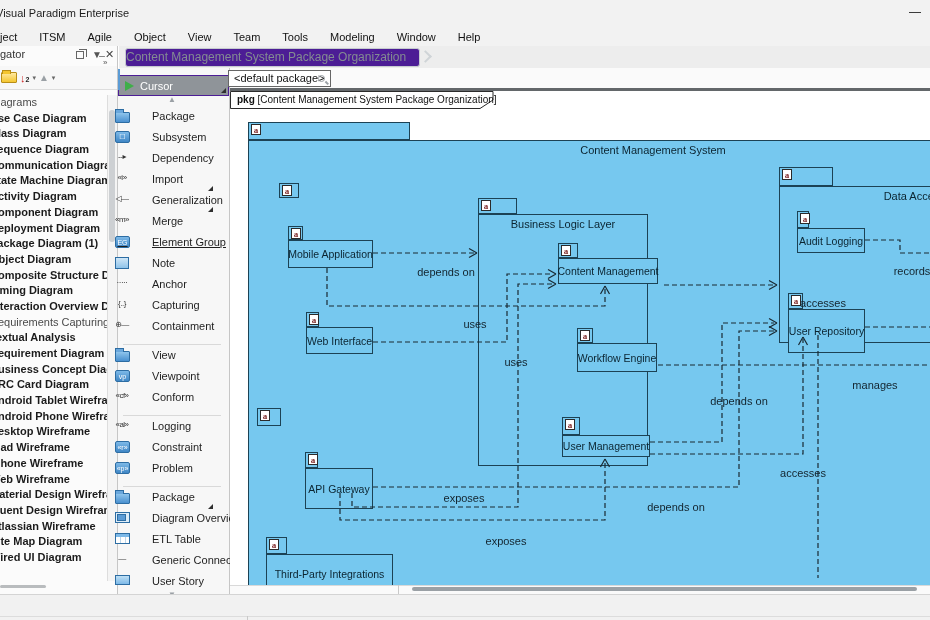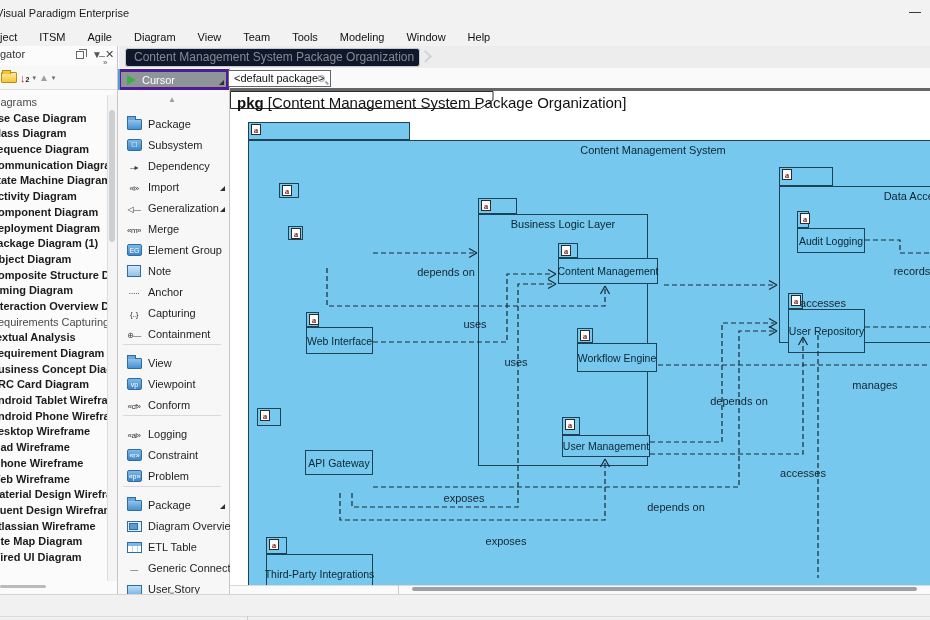--- a/index.html
+++ b/index.html
@@ -41,43 +41,43 @@
   #nav-overflow{position:absolute;left:103px;top:-8px;font-size:8px;color:#555;letter-spacing:-1px}
   #nav-list{left:0;top:95px;width:107px;height:486px;overflow:hidden;background:#fbfbfb}
   .nav-row{white-space:nowrap;margin-left:-10px;height:15.7px;line-height:15.7px;font-weight:bold;color:#1b1b1b;font-size:11px}
   .nav-row.hdr{font-weight:normal;color:#4a4a4a}
   #nav-vscroll{left:107px;top:95px;width:10px;height:486px;background:#f4f4f4;border-left:1px solid #ddd}
   #nav-vthumb{left:109px;top:110px;width:6px;height:132px;background:#cdd0d3;border-radius:3px}
   #nav-hthumb{left:0;top:585px;width:46px;height:3px;background:#b9bcbe;border-radius:2px}
 
   
   #toolbox{left:118px;top:68px;width:112px;height:532px;background:#f7f7f7;border-right:1px solid var(--panelborder)}
-  #cursor-row{left:118px;top:69px;width:111px;height:21px;background:#8f9499;border:3px solid #4c1d95;color:#fff;display:flex;align-items:center;gap:6px;padding-left:6px;font-size:11px}
+  #cursor-row{left:118px;top:75px;width:111px;height:21px;background:#8f9499;border:1px solid #4c1d95;color:#fff;display:flex;align-items:center;gap:6px;padding-left:6px;font-size:11px}
   #cursor-blue-edge{left:118px;top:69px;width:2px;height:21px;background:#5b9bd5}
   .cursor-ico{width:0;height:0;border-left:9px solid #3fae49;border-top:5px solid transparent;border-bottom:5px solid transparent}
   .corner{position:absolute;right:2px;bottom:2px;width:0;height:0;border-left:5px solid transparent;border-bottom:5px solid #2f2f2f}
-  .tb-row{position:absolute;left:121px;width:106px;height:20px;display:flex;align-items:flex-end;gap:4px;padding-left:3px;font-size:11px;color:#1e1e1e;white-space:nowrap}
+  .tb-row{position:absolute;left:109px;width:106px;height:20px;display:flex;align-items:flex-start;gap:20px;padding-left:3px;font-size:11px;color:#1e1e1e;white-space:nowrap}
   .tb-sep{position:absolute;left:123px;width:98px;height:1px;background:#d9d9d9}
   .tb-scroll{position:absolute;left:168px;font-size:8px;color:#9aa0a5}
   .tico{display:inline-block;width:20px;text-align:center;font-size:8px;color:#333;letter-spacing:-0.5px;flex:none}
   .bico{display:inline-flex;width:15px;height:12px;margin:0 2px 0 3px;background:linear-gradient(#7db9e8,#3f86c5);border:1px solid #2d6da3;border-radius:2px;color:#fff;font-size:7px;align-items:center;justify-content:center;flex:none}
   .fico{display:inline-block;width:15px;height:11px;margin:2px 2px 0 3px;background:linear-gradient(#8ec4ec,#4a90cf);border:1px solid #2d6da3;border-radius:1px;position:relative;flex:none}
   .fico:before{content:"";position:absolute;left:-1px;top:-4px;width:7px;height:3px;background:#6aa7dc;border:1px solid #2d6da3;border-bottom:none}
   .note-ico{display:inline-block;width:14px;height:12px;margin:0 3px;background:linear-gradient(#cfe6f7,#8fc3ea);border:1px solid #2d6da3;flex:none}
   .card-ico{display:inline-block;width:15px;height:10px;margin:0 2px 0 3px;background:linear-gradient(#bfe0f5,#7db9e8);border:1px solid #2d6da3;flex:none}
   .etl-ico{display:inline-block;width:15px;height:11px;margin:0 2px 0 3px;border:1px solid #2d6da3;flex:none;
            background:linear-gradient(#7db9e8,#7db9e8) 0 0/15px 3px no-repeat,
            repeating-linear-gradient(90deg,#fff 0 4px,#bcd6ea 4px 5px),#fff}
   .ovw-ico{display:inline-block;width:15px;height:11px;margin:0 2px 0 3px;border:1px solid #2d6da3;background:#dcecf8;position:relative;flex:none}
   .ovw-ico:before{content:"";position:absolute;left:1px;top:1px;width:7px;height:5px;background:#5b9bd5;border:1px solid #2d6da3}
 
   
   #tabbar{left:119px;top:46px;width:811px;height:22px;background:#ededed}
-  #doc-tab{left:125px;top:48px;width:295px;height:19px;background:#0f172a;border:1px solid #c6cbcf;border-radius:3px;
-           color:#848c92;font-size:12px;line-height:17px;padding-left:8px;white-space:nowrap;overflow:hidden}
+  #doc-tab{left:125px;top:48px;width:295px;height:19px;background:#4c1d95;border:1px solid #c6cbcf;border-radius:3px;
+           color:#848c92;font-size:12px;line-height:17px;white-space:nowrap;overflow:hidden}
   #tab-chevron{left:421px;top:52px;width:9px;height:9px;border-top:2px solid #cfd4d7;border-right:2px solid #cfd4d7;transform:rotate(45deg)}
   #breadcrumb-row{left:230px;top:68px;width:700px;height:20px;background:#fafafa}
   #default-package{left:228px;top:70px;height:17px;background:#fff;border:1px solid #666;padding:0 5px;font-size:11px;line-height:15px;color:#111;white-space:nowrap}
   .mag-ico{left:318px;top:75px;width:7px;height:7px;border:1.5px solid #9aa0a5;border-radius:50%}
   .mag-handle{left:325px;top:82px;width:4px;height:1.5px;background:#9aa0a5;transform:rotate(45deg)}
   #canvas-topline{left:230px;top:88px;width:700px;height:3px;background:#63676a}
 
   
   #canvas{left:230px;top:91px;width:700px;height:494px;background:#ffffff;overflow:hidden}
   #diagram{position:absolute;left:-230px;top:-91px;width:930px;height:620px}
@@ -85,21 +85,21 @@
   .pkg-body{position:absolute;background:var(--blue);border:1.2px solid var(--pborder)}
   .badge{position:absolute;left:2px;top:1px;width:10px;height:11px;background:#fff;border:1px solid #2b2b2b;
          color:#7a1f1f;font-family:"Liberation Serif",serif;font-weight:bold;font-size:9px;line-height:10px;text-align:center}
   .pkg-label-top{position:absolute;left:0;right:0;top:3px;text-align:center;font-size:11px;color:#0b2430;white-space:nowrap}
   .pkg-label-mid{position:absolute;inset:0;display:flex;align-items:center;justify-content:center;font-size:10.5px;color:#0b2430;white-space:nowrap}
   #edges-svg{position:absolute;left:0;top:0}
   .edge-label{position:absolute;transform:translate(-50%,-50%);font-size:11px;color:#13242e;white-space:nowrap}
 
   
   #frame-svg{position:absolute;left:230px;top:91px}
-  #frame-label{left:237px;top:94px;font-size:15px;color:#111;white-space:nowrap}
+  #frame-label{left:237px;top:94px;font-size:10px;color:#111;white-space:nowrap}
   #frame-label b{font-weight:bold}
 
   
   #canvas-hscroll{left:230px;top:585px;width:700px;height:9px;background:#fafafa;border-top:1px solid #d9d9d9}
   #canvas-hdiv{left:398px;top:585px;width:1px;height:9px;background:#c9c9c9}
   #canvas-hthumb{left:412px;top:587px;width:505px;height:4px;background:#9aa0a5;border-radius:2px}
   #statusbar{left:0;top:594px;width:930px;height:26px;background:#f1f1f1;border-top:1px solid #d4d4d4}
   #status-hairline{left:0;top:616px;width:930px;height:1px;background:#dcdcdc}
   #status-vtick{left:247px;top:616px;width:1px;height:4px;background:#c9c9c9}
 </style>
@@ -107,21 +107,21 @@
 <body>
 
 <div class="abs" id="titlebar">
   <div class="abs" id="title-text">Visual Paradigm Enterprise</div>
   <div class="abs" id="btn-min">—</div>
 </div>
 <div class="abs" id="menubar">
     <span class="menu-item first">Project</span>
     <span class="menu-item">ITSM</span>
     <span class="menu-item">Agile</span>
-    <span class="menu-item">Diagram</span>
+    <span class="menu-item">Object</span>
     <span class="menu-item">View</span>
     <span class="menu-item">Team</span>
     <span class="menu-item">Tools</span>
     <span class="menu-item">Modeling</span>
     <span class="menu-item">Window</span>
     <span class="menu-item">Help</span>
   </div>
 
 <div class="abs" id="navigator"></div>
 <div class="abs" id="nav-header">
@@ -203,21 +203,21 @@
     </div>
     <div class="tb-row" style="top: 194px;">
       <span class="tico">◁—</span>
       <span>Generalization</span>
       <span class="corner"></span>
     </div>
     <div class="tb-row" style="top: 215px;">
       <span class="tico">«m»</span>
       <span>Merge</span>
     </div>
-    <div class="tb-row" style="top: 236px;">
+    <div class="tb-row" style="top: 236px; text-decoration: underline;">
       <span class="bico">EG</span>
       <span>Element Group</span>
     </div>
     <div class="tb-row" style="top: 257px;">
       <span class="note-ico"></span>
       <span>Note</span>
     </div>
     <div class="tb-row" style="top: 278px;">
       <span class="tico">·····</span>
       <span>Anchor</span>
@@ -296,20 +296,23 @@
       </div>
       <div class="pkg-body" style="left: 248px; top: 140px; width: 810px; height: 450px;">
         <div class="pkg-label-top">Content Management System</div>
       </div>
       <div class="pkg-tab" style="left: 279px; top: 183px; width: 20px; height: 15px;">
         <span class="badge">a</span>
       </div>
       <div class="pkg-tab" style="left: 288px; top: 226px; width: 15px; height: 14px;">
         <span class="badge">a</span>
       </div>
+      <div class="pkg-body" style="left: 288px; top: 240px; width: 85px; height: 28px;">
+        <div class="pkg-label-mid">Mobile Application</div>
+      </div>
       <div class="pkg-tab" style="left: 306px; top: 312px; width: 13px; height: 15px;">
         <span class="badge">a</span>
       </div>
       <div class="pkg-body" style="left: 306px; top: 327px; width: 67px; height: 27px;">
         <div class="pkg-label-mid">Web Interface</div>
       </div>
       <div class="pkg-tab" style="left: 478px; top: 198px; width: 39px; height: 16px;">
         <span class="badge">a</span>
       </div>
       <div class="pkg-body" style="left: 478px; top: 214px; width: 170px; height: 252px;">
@@ -332,27 +335,27 @@
       </div>
       <div class="pkg-body" style="left: 562px; top: 435px; width: 88px; height: 22px;">
         <div class="pkg-label-mid">User Management</div>
       </div>
       <div class="pkg-tab" style="left: 257px; top: 408px; width: 24px; height: 18px;">
         <span class="badge">a</span>
       </div>
       <div class="pkg-tab" style="left: 305px; top: 452px; width: 13px; height: 16px;">
         <span class="badge">a</span>
       </div>
-      <div class="pkg-body" style="left: 305px; top: 450px; width: 68px; height: 25px;">
+      <div class="pkg-body" style="left: 305px; top: 468px; width: 68px; height: 41px;">
         <div class="pkg-label-mid">API Gateway</div>
       </div>
       <div class="pkg-tab" style="left: 266px; top: 537px; width: 21px; height: 17px;">
         <span class="badge">a</span>
       </div>
-      <div class="pkg-body" style="left: 266px; top: 554px; width: 107px; height: 40px;">
+      <div class="pkg-body" style="left: 266px; top: 554px; width: 127px; height: 40px;">
         <div class="pkg-label-mid">Third-Party Integrations</div>
       </div>
       <div class="pkg-tab" style="left: 779px; top: 167px; width: 54px; height: 19px;">
         <span class="badge">a</span>
       </div>
       <div class="pkg-body" style="left: 779px; top: 186px; width: 301px; height: 157px;">
         <div class="pkg-label-top">Data Access Layer</div>
       </div>
       <div class="pkg-tab" style="left: 797px; top: 211px; width: 12px; height: 17px;">
         <span class="badge">a</span>

